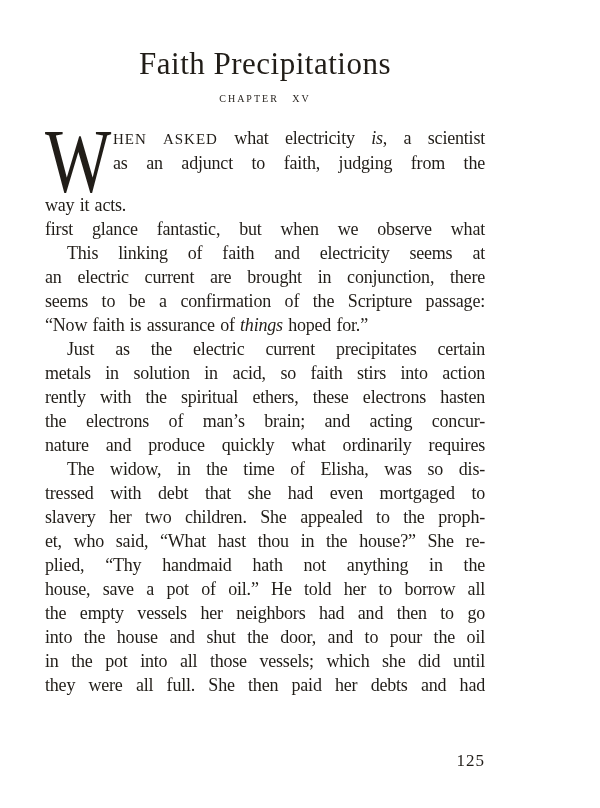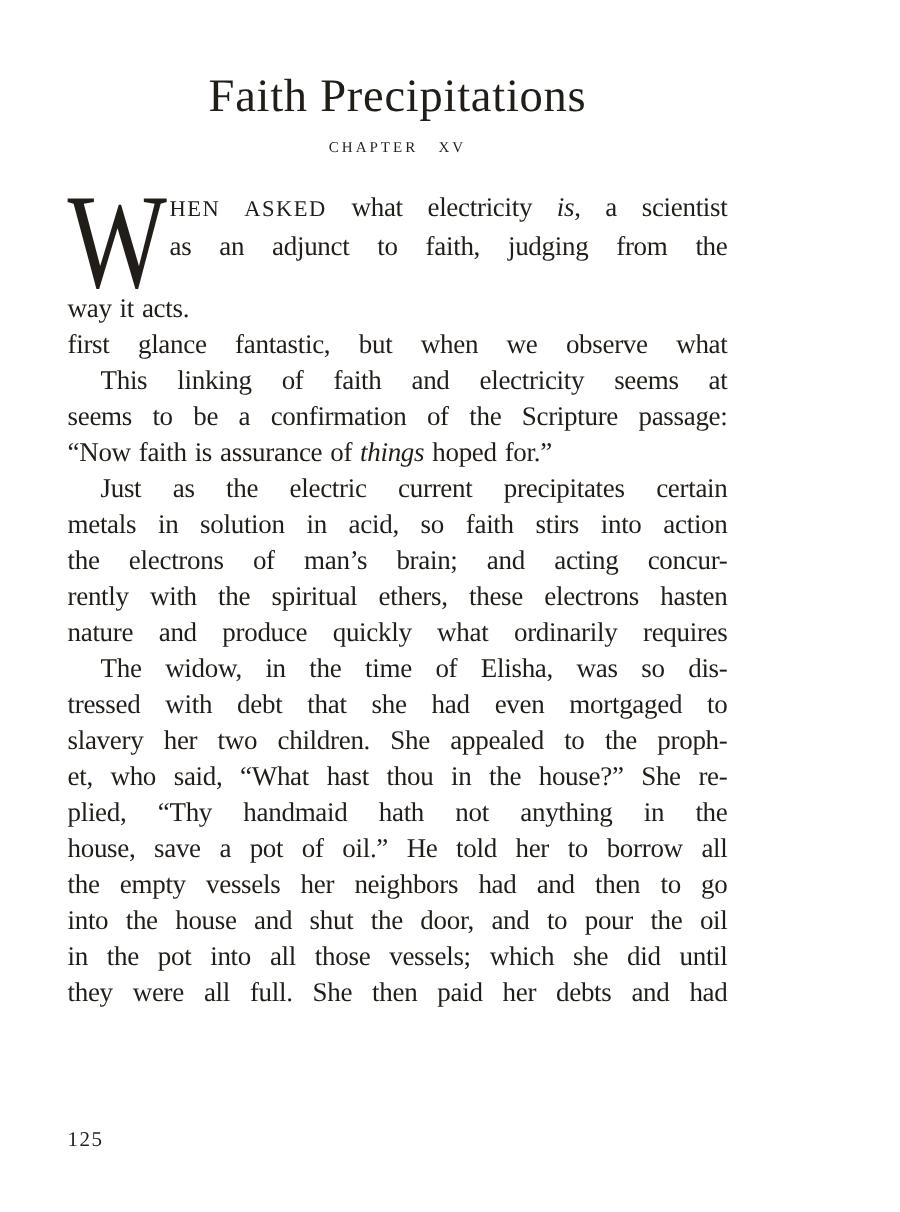--- a/index.html
+++ b/index.html
@@ -69,22 +69,22 @@
   .seg-smallcaps {
     font-size: 15px;
     letter-spacing: 1px;
   }
   .seg-italic { font-style: italic; }
   .pagenum {
     position: absolute;
     left: 45px;
     top: 751px;
     width: 440px;
-    text-align: left;
-    font-size: 14px;
+    text-align: right;
+    font-size: 17px;
     line-height: 20px;
     letter-spacing: 1px;
   }
 </style>
 </head>
 <body>
 
 <div class="page" style="--ink: #211d18; --paper: #ffffff;">
   <div class="content">
     <h1 class="title">Faith Precipitations</h1>
@@ -96,28 +96,29 @@
             <div class="dc-lines">
               <div class="line"><span class="seg-smallcaps">HEN ASKED</span><span class="seg-normal"> what electricity </span><span class="seg-italic">is</span><span class="seg-normal">, a scientist</span></div>
               <div class="line"><span class="seg-normal">as an adjunct to faith, judging from the</span></div>
             </div>
           </div>
           <div class="line line-end"><span class="seg-normal">way it acts.</span></div>
         </div>
         <div class="para">
           <div class="line"><span class="seg-normal">first glance fantastic, but when we observe what</span></div>
           <div class="line indent"><span class="seg-normal">This linking of faith and electricity seems at</span></div>
+          <div class="line"><span class="seg-normal">an electric current are brought in conjunction, there</span></div>
           <div class="line"><span class="seg-normal">seems to be a confirmation of the Scripture passage:</span></div>
           <div class="line line-end"><span class="seg-normal">“Now faith is assurance of </span><span class="seg-italic">things</span><span class="seg-normal"> hoped for.”</span></div>
         </div>
         <div class="para">
           <div class="line indent"><span class="seg-normal">Just as the electric current precipitates certain</span></div>
           <div class="line"><span class="seg-normal">metals in solution in acid, so faith stirs into action</span></div>
+          <div class="line"><span class="seg-normal">rently with the spiritual ethers, these electrons hasten</span></div>
           <div class="line"><span class="seg-normal">the electrons of man’s brain; and acting concur-</span></div>
-          <div class="line"><span class="seg-normal">rently with the spiritual ethers, these electrons hasten</span></div>
           <div class="line"><span class="seg-normal">nature and produce quickly what ordinarily requires</span></div>
         </div>
         <div class="para">
           <div class="line indent"><span class="seg-normal">The widow, in the time of Elisha, was so dis-</span></div>
           <div class="line"><span class="seg-normal">tressed with debt that she had even mortgaged to</span></div>
           <div class="line"><span class="seg-normal">slavery her two children. She appealed to the proph-</span></div>
           <div class="line"><span class="seg-normal">et, who said, “What hast thou in the house?” She re-</span></div>
           <div class="line"><span class="seg-normal">plied, “Thy handmaid hath not anything in the</span></div>
           <div class="line"><span class="seg-normal">house, save a pot of oil.” He told her to borrow all</span></div>
           <div class="line"><span class="seg-normal">the empty vessels her neighbors had and then to go</span></div>

